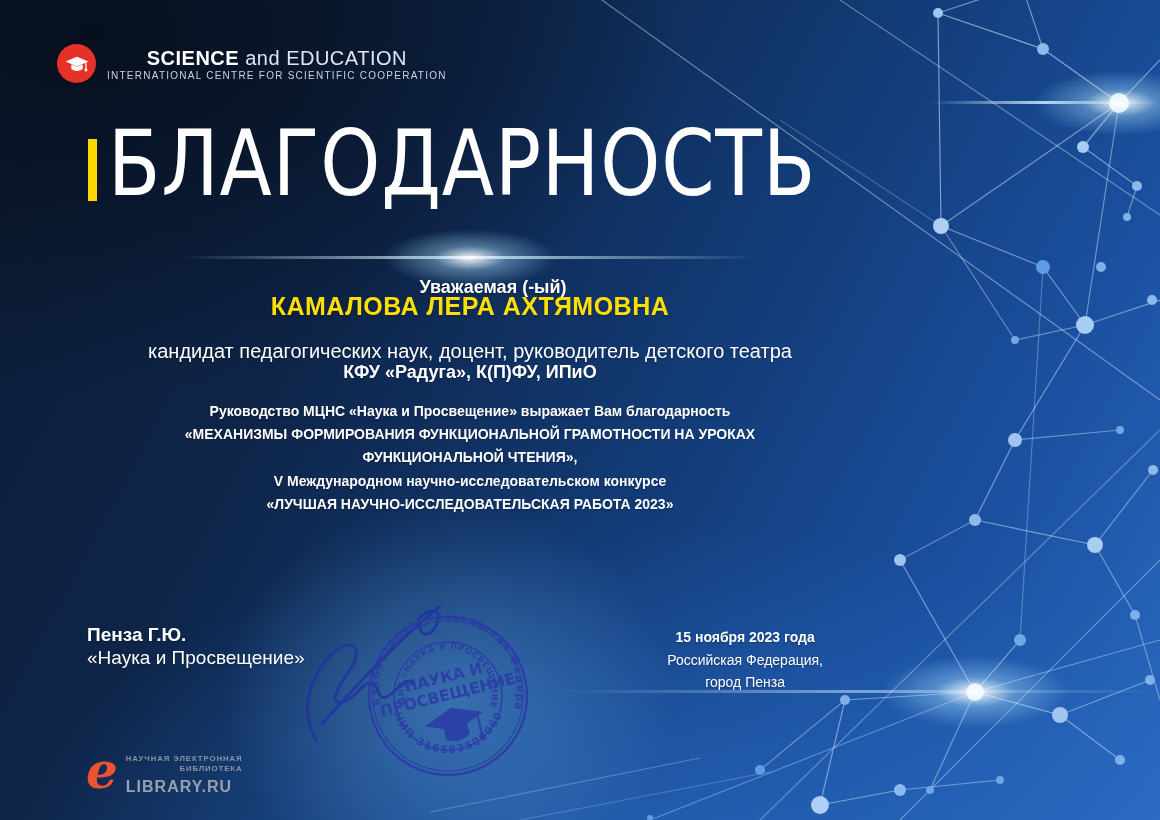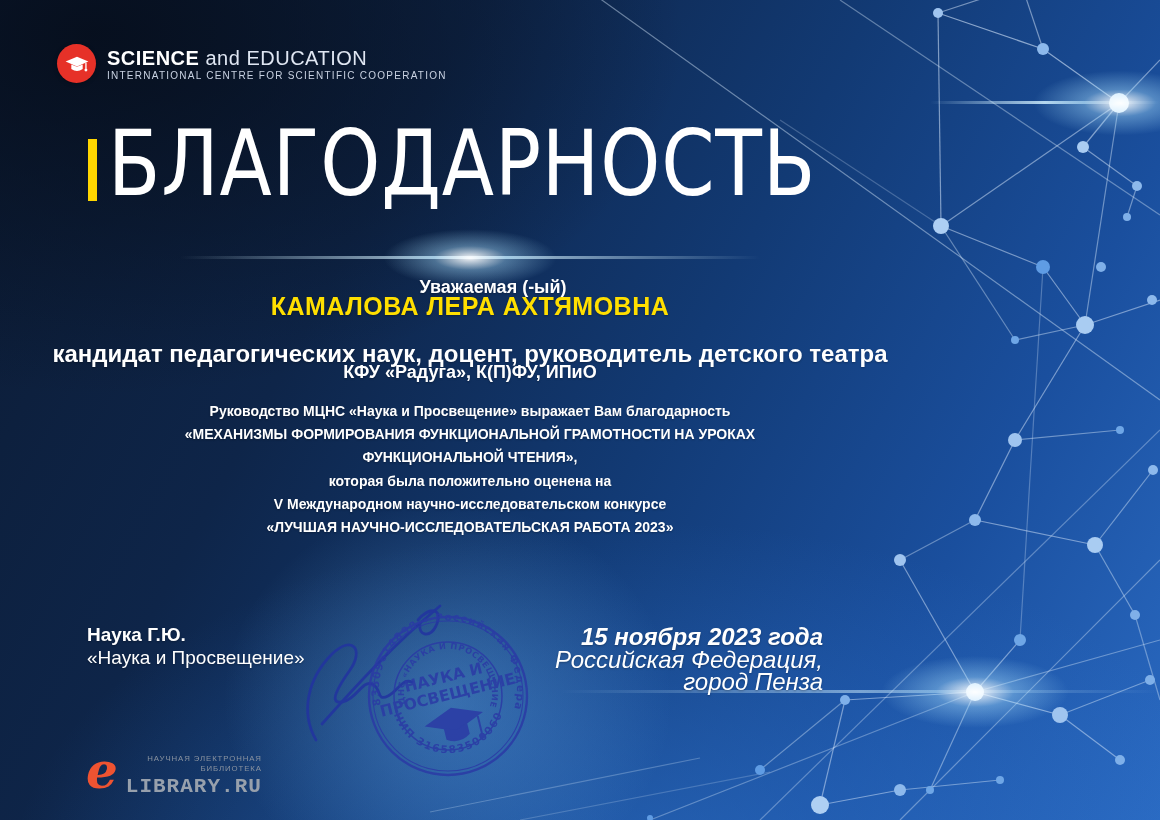--- a/index.html
+++ b/index.html
@@ -14,54 +14,54 @@
   }
   .abs{position:absolute;}
   
   .plexus{left:0;top:0;pointer-events:none;}
   
   .flare-streak{height:3px;border-radius:2px;
     background:linear-gradient(90deg, rgba(190,230,255,0), rgba(210,240,255,.85) 50%, rgba(190,230,255,0));}
   .flare-glow{border-radius:50%;
     background:radial-gradient(closest-side, rgba(255,255,255,.95), rgba(170,225,255,.4) 30%, rgba(110,190,255,0) 72%);}
   
-  .brand{left:57px;top:44px;display:flex;align-items:center;gap:11px;}
+  .brand{left:57px;top:44px;display:flex;align-items:center;gap:11px;text-align:center;}
   .brand-circle{width:39px;height:39px;border-radius:50%;background:#e63128;
     display:flex;align-items:center;justify-content:center;box-shadow:0 1px 4px rgba(0,0,0,.3);}
   .brand-words{font-size:20px;letter-spacing:.5px;color:#fff;line-height:22px;}
   .brand-words .b{font-weight:bold;}
   .brand-words .lt{font-weight:normal;color:#dfe6f2;}
   .brand-tagline{font-size:10px;letter-spacing:1.25px;color:#c9d2e2;font-weight:normal;margin-top:1px;}
   
   .accent-bar{left:88px;top:139px;width:9px;height:62px;background:#ffd600;}
   .title{left:108px;top:118px;height:92px;line-height:92px;white-space:nowrap;
     font-family:"DejaVu Sans", sans-serif;font-size:91px;font-weight:normal;color:#ffffff;
     transform:scaleX(.84);transform-origin:left center;letter-spacing:1px;}
   
   .col{left:0;width:940px;text-align:center;text-shadow:0 1px 2px rgba(0,0,0,.28);}
   .salutation{top:277px;font-size:18px;font-weight:bold;margin-left:23px;}
   .recipient-name{top:292px;font-size:25px;font-weight:bold;color:#ffdf00;letter-spacing:.5px;}
-  .pos-line1{top:340px;font-size:24px;font-weight:bold;}
+  .pos-line1{top:340px;font-size:20px;font-weight:normal;}
   .pos-line2{top:362px;font-size:18px;font-weight:bold;}
   .body-block{top:400px;font-size:14px;font-weight:bold;line-height:23.2px;}
   
   .sig-block{left:87px;top:624px;font-size:19px;line-height:22.5px;text-shadow:0 1px 2px rgba(0,0,0,.28);}
   .sig-block .nm{font-weight:bold;}
-  .date-block{right:337px;top:626px;text-align:right;font-size:24px;line-height:22.5px;text-shadow:0 1px 2px rgba(0,0,0,.28);font-style:italic;}
+  .date-block{right:337px;top:626px;text-align:center;font-size:14px;line-height:22.5px;text-shadow:0 1px 2px rgba(0,0,0,.28);}
   .date-block .dt{font-weight:bold;}
   
   .stamp{left:348px;top:596px;opacity:.85;}
   .signature{left:298px;top:592px;opacity:.85;}
   
   .elib{left:86px;top:748px;display:flex;align-items:flex-start;gap:8px;}
   .elib-e{font-family:"DejaVu Serif", serif;font-weight:bold;font-style:italic;
     font-size:50px;line-height:46px;color:#ee5331;}
-  .elib-tag{font-size:7.8px;letter-spacing:.9px;color:#8a93a0;font-weight:normal;
+  .elib-tag{font-size:7.8px;letter-spacing:.9px;color:#8a93a0;font-weight:bold;
     text-align:right;line-height:10px;margin-top:6px;}
-  .elib-name{font-size:21px;font-weight:bold;letter-spacing:1px;color:#97a0ac;line-height:22px;margin-top:2px;font-family:Liberation Mono, monospace;}
+  .elib-name{font-size:16px;font-weight:bold;letter-spacing:1px;color:#97a0ac;line-height:22px;margin-top:2px;}
 </style>
 </head>
 <body>
 
 <div class="cert">
 
   <svg class="abs plexus" width="1160" height="820" viewBox="0 0 1160 820">
     <g stroke="#d7e8fb" stroke-width="1.2" fill="none">
       <line x1="560" y1="-30" x2="1160" y2="400" stroke-opacity=".45"></line>
       <line x1="840" y1="0" x2="1160" y2="215" stroke-opacity=".4"></line>
@@ -175,27 +175,26 @@
 
   <div class="abs col salutation">Уважаемая (-ый)</div>
   <div class="abs col recipient-name">КАМАЛОВА ЛЕРА АХТЯМОВНА</div>
   <div class="abs col pos-line1">кандидат педагогических наук, доцент, руководитель детского театра</div>
   <div class="abs col pos-line2">КФУ «Радуга», К(П)ФУ, ИПиО</div>
 
   <div class="abs col body-block">
     <div>Руководство МЦНС «Наука и Просвещение» выражает Вам благодарность</div>
     <div>«МЕХАНИЗМЫ ФОРМИРОВАНИЯ ФУНКЦИОНАЛЬНОЙ ГРАМОТНОСТИ НА УРОКАХ</div>
     <div>ФУНКЦИОНАЛЬНОЙ ЧТЕНИЯ»,</div>
-    <div>которая была положительно оценена на</div>
     <div>V Международном научно-исследовательском конкурсе</div>
     <div>«ЛУЧШАЯ НАУЧНО-ИССЛЕДОВАТЕЛЬСКАЯ РАБОТА 2023»</div>
   </div>
 
   <div class="abs sig-block">
-    <div class="nm">Наука Г.Ю.</div>
+    <div class="nm">Пенза Г.Ю.</div>
     <div>«Наука и Просвещение»</div>
   </div>
 
   <div class="abs date-block">
     <div class="dt">15 ноября 2023 года</div>
     <div>Российская Федерация,</div>
     <div>город Пенза</div>
   </div>
 
   <svg class="abs signature" width="160" height="170" viewBox="0 0 160 170">

